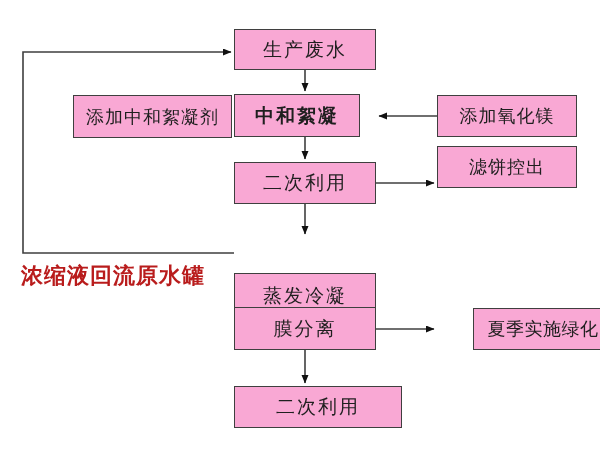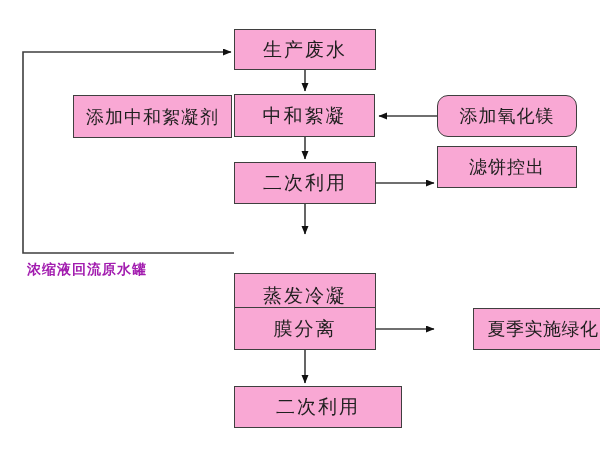--- a/index.html
+++ b/index.html
@@ -30,35 +30,35 @@
     display: flex;
     align-items: center;
     justify-content: center;
     color: #1f1f1f;
     font-size: 19px;
     letter-spacing: 2px;
     white-space: nowrap;
   }
   .n1  { left: 234px; top: 29px;  width: 142px; height: 41px; }
   .n2  { left: 33px;  top: 95px;  width: 159px; height: 43px; font-size: 18px; letter-spacing: 1px; margin-left: 40px; }
-  .n3  { left: 234px; top: 94px;  width: 141px; height: 43px; }
-  .n4  { left: 437px; top: 95px;  width: 140px; height: 42px; font-size: 18px; letter-spacing: 1px; border-radius: 11px; }
+  .n3  { left: 234px; top: 94px;  width: 126px; height: 43px; font-weight: bold; }
+  .n4  { left: 437px; top: 95px;  width: 140px; height: 42px; font-size: 18px; letter-spacing: 1px; }
   .n5  { left: 234px; top: 162px; width: 142px; height: 42px; }
   .n6  { left: 437px; top: 146px; width: 140px; height: 42px; font-size: 18px; letter-spacing: 1px; }
   .n7  { left: 234px; top: 237px; width: 142px; height: 46px; margin-top: 36px; }
   .n8  { left: 234px; top: 307px; width: 142px; height: 43px; }
   .n9  { left: 437px; top: 308px; width: 140px; height: 42px; font-size: 18px; letter-spacing: 0.5px; margin-left: 36px; }
   .n10 { left: 234px; top: 386px; width: 168px; height: 42px; }
   .loop-label {
     position: absolute;
-    left: 27px;
+    left: 21px;
     top: 261px;
-    font-size: 14px;
+    font-size: 22px;
     font-weight: bold;
-    color: #a21caf;
+    color: #b91c1c;
     letter-spacing: 1px;
     white-space: nowrap;
   }
 </style>
 </head>
 <body>
 
 <div id="stage">
 
   <svg id="wires" viewBox="0 0 600 460" xmlns="http://www.w3.org/2000/svg">

